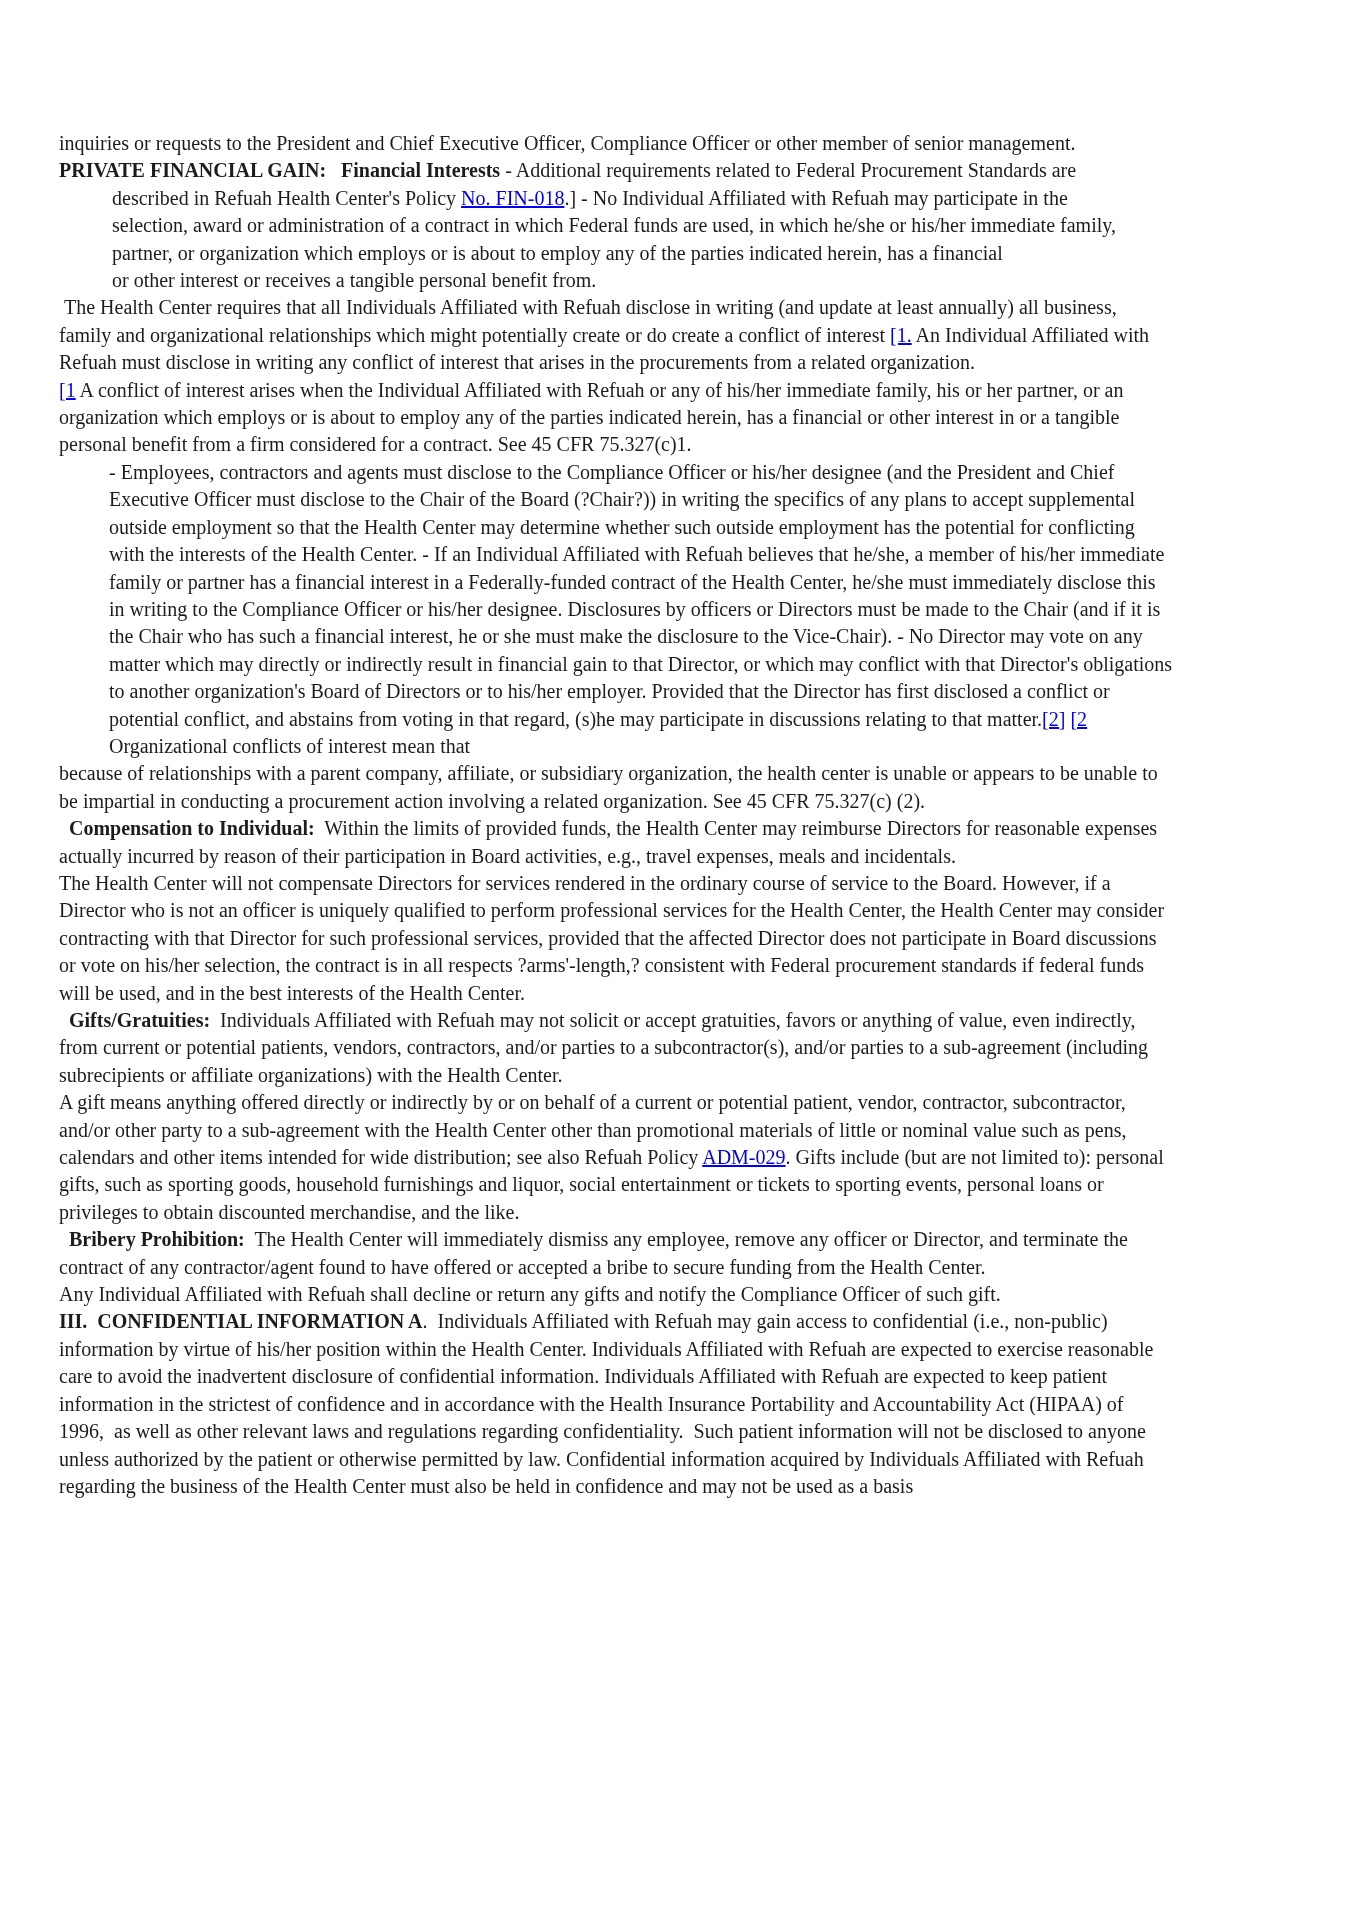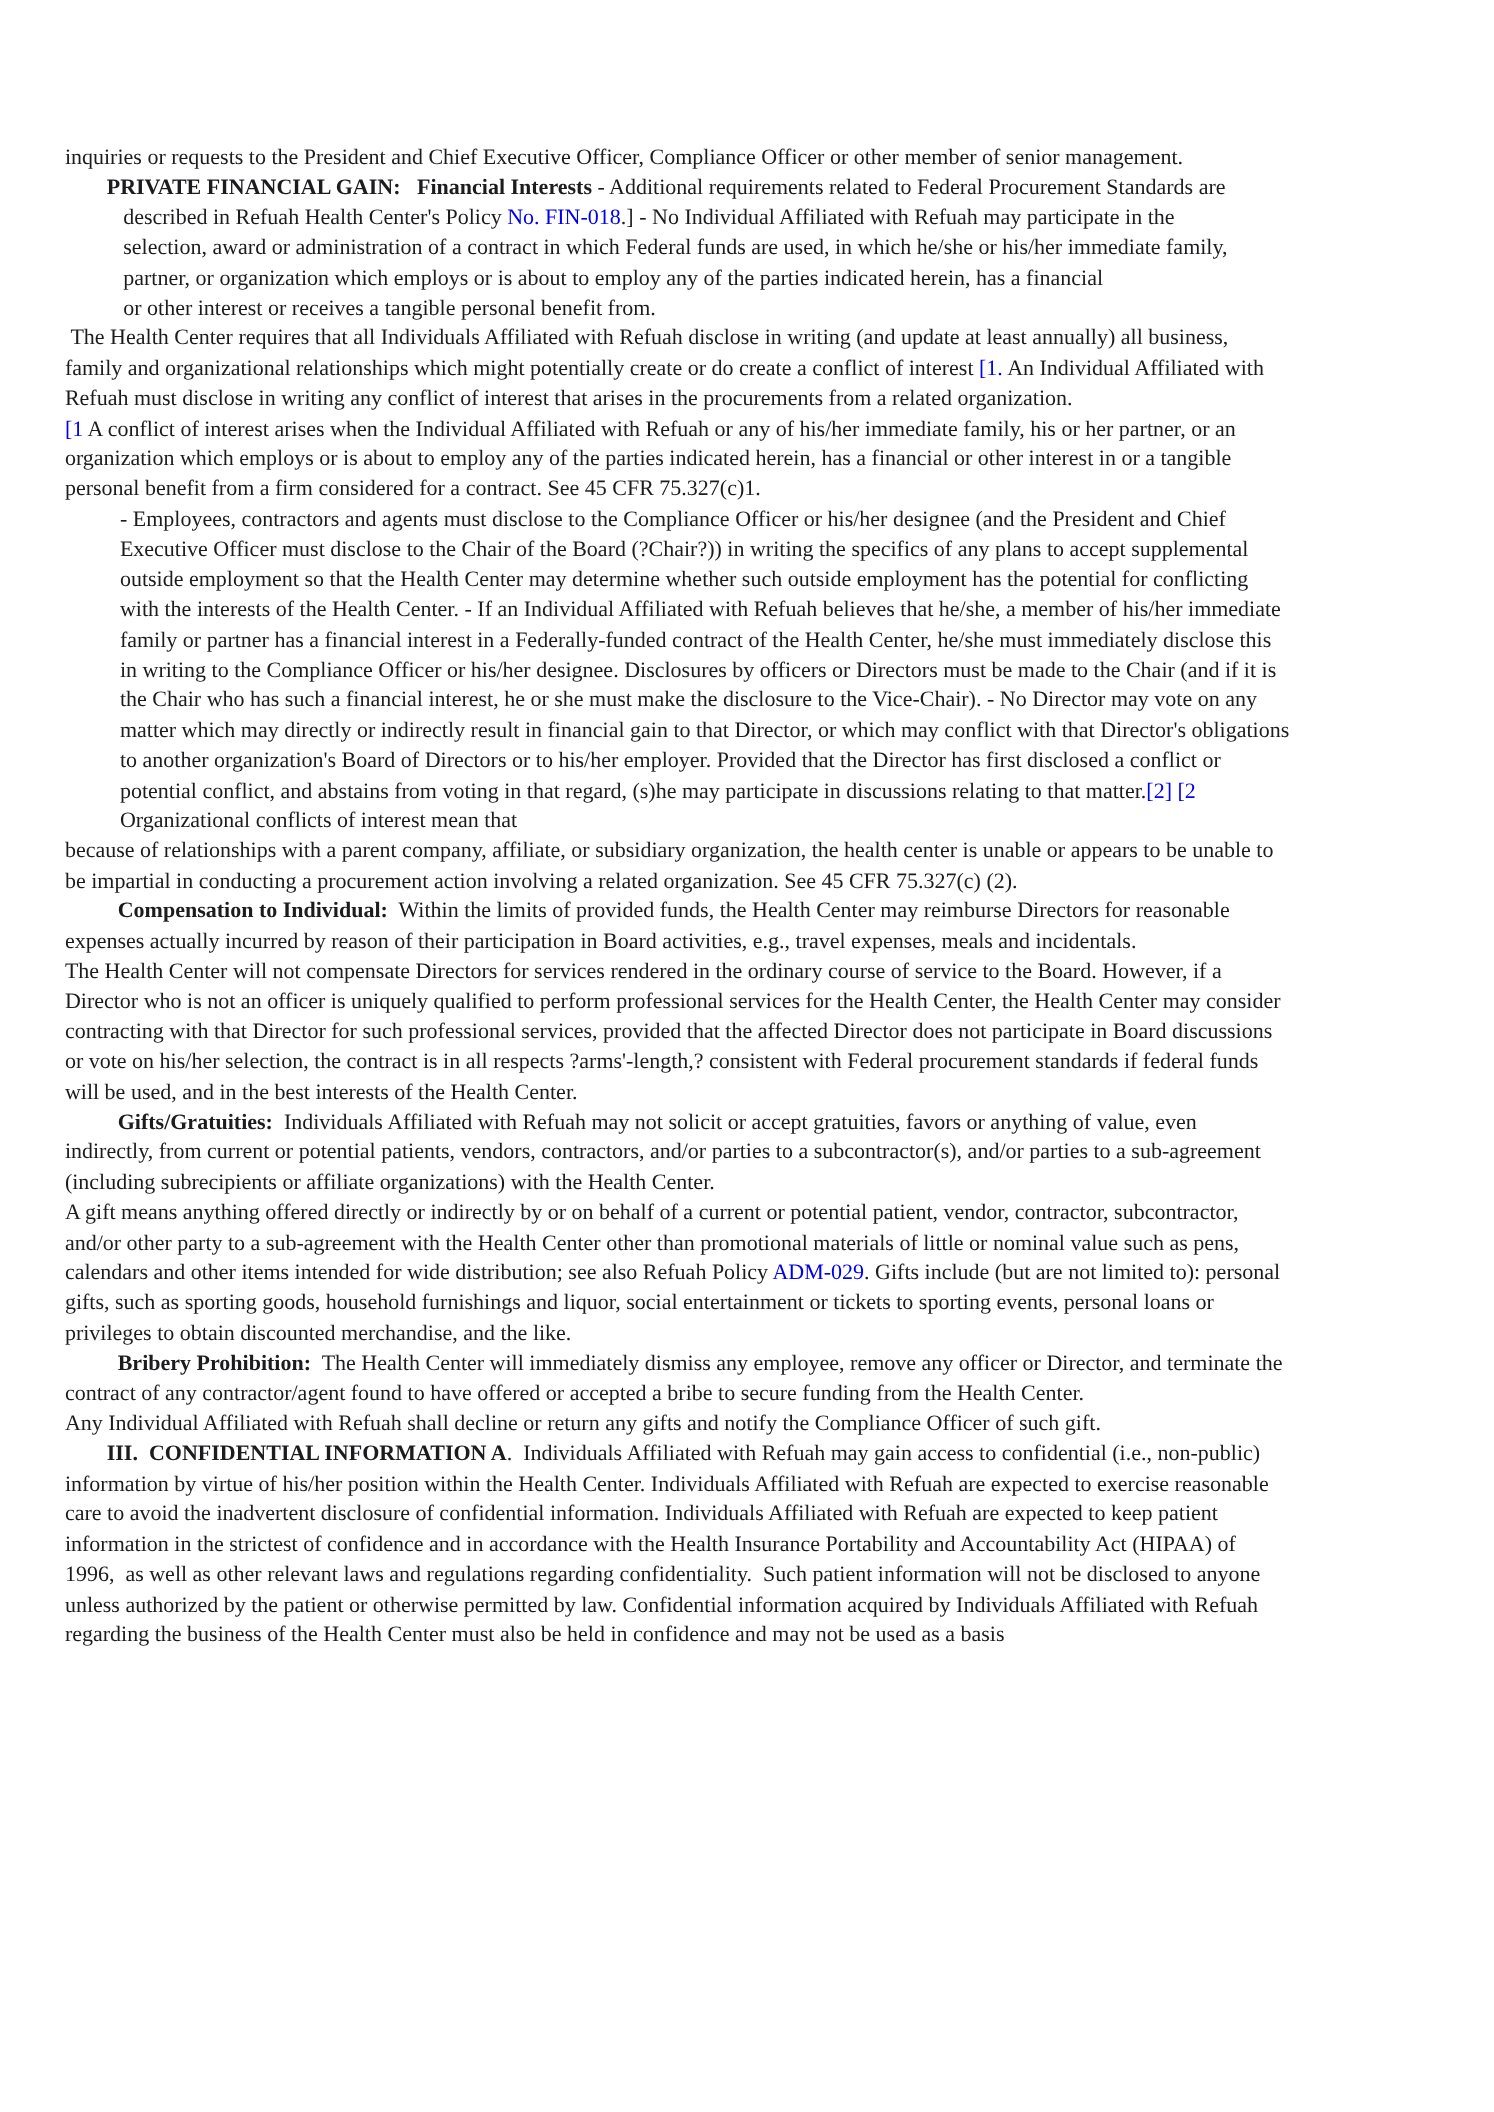--- a/index.html
+++ b/index.html
@@ -26,23 +26,24 @@
   }
   
   p.hanging {
     padding-left: 53px;
     text-indent: -53px;
   }
   
   p.indented {
     margin-left: 50px;
   }
-  .bold { font-weight: bold; margin-left: 38px; }
+  .bold { font-weight: bold; }
   a.doc-link {
     color: var(--link-color, #0000EE);
+    text-decoration: underline;
     cursor: pointer;
   }
 </style>
 </head>
 <body style="background: rgb(255, 255, 255);">
 
 <div class="page">
 
   <p class="para"><span>inquiries or requests to the President and Chief Executive Officer, Compliance Officer or other member of senior management.</span></p>
 

